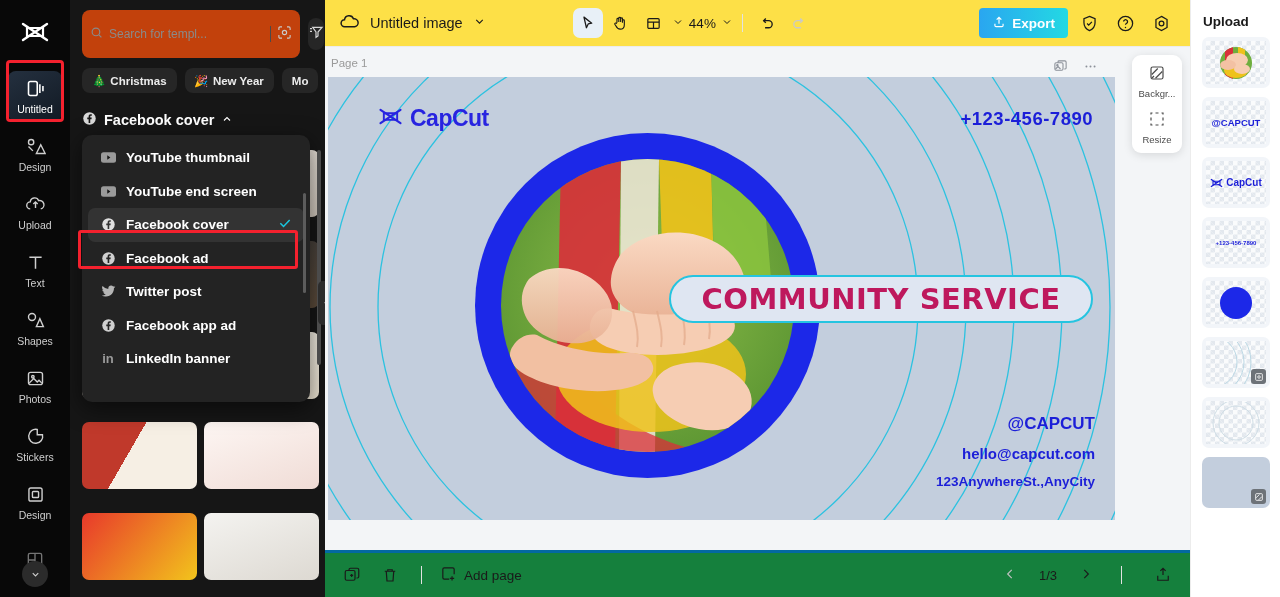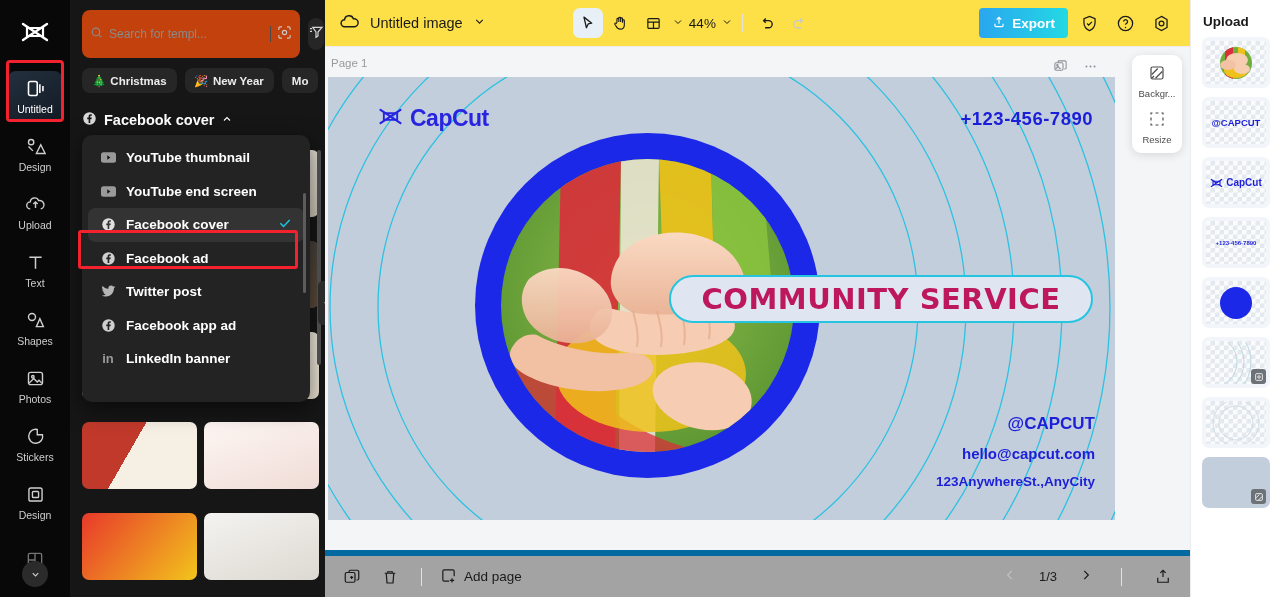--- a/index.html
+++ b/index.html
@@ -175,21 +175,21 @@
   }
   .contact{
     position:absolute; right:20px; top:338px; text-align:right;
     color:#1c1fd8; font-weight:bold; line-height:1;
   }
   .c1{ font-size:17px; margin-bottom:14px;}
   .c2{ font-size:15px; margin-bottom:14px;}
   .c3{ font-size:13.5px;}
 
   .bottombar{
-    height:47px; flex:0 0 47px; border-top:6px solid #0369a1; background:#a3a3a3;
+    height:47px; flex:0 0 47px; border-top:3px solid #0369a1; background:#15803d;
     display:flex; align-items:center; padding:0 14px; gap:12px;
   }
   .bb-btn{width:26px;height:26px;display:flex;align-items:center;justify-content:center;cursor:pointer;color:#1a1a1a;}
   .add-page{display:flex;align-items:center;gap:7px;font-size:13.5px;color:#1a1a1a;cursor:pointer;}
   .bb-right{margin-left:auto;display:flex;align-items:center;gap:22px;}
   .pg-num{font-size:13px;color:#1a1a1a;}
   .pg-arrow{cursor:pointer;font-size:15px;}
 
   
   .layers{

